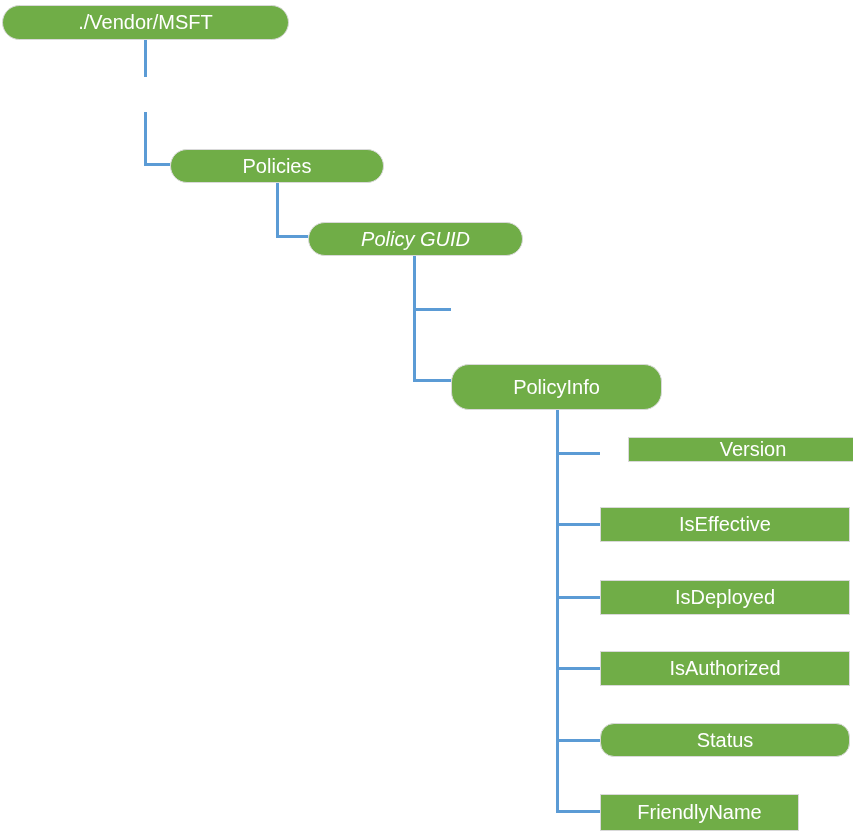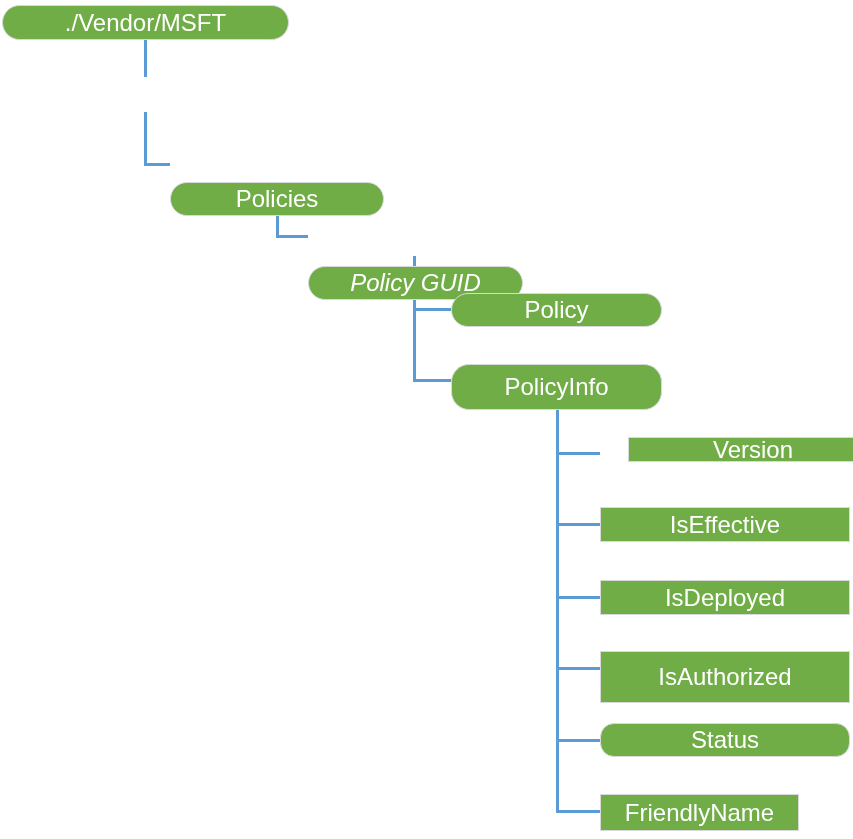--- a/index.html
+++ b/index.html
@@ -14,46 +14,46 @@
     height: 839px;
     background: #ffffff;
     overflow: hidden;
   }
   .node {
     position: absolute;
     box-sizing: border-box;
     background: var(--node-fill, #70ad47);
     border: 1.5px solid var(--node-border, #d9d9d9);
     color: var(--node-text, #ffffff);
-    font-size: 24px;
+    font-size: 20px;
     display: flex;
     align-items: center;
     justify-content: center;
     white-space: nowrap;
     text-align: center;
   }
   .pill { border-radius: 18px; }
   .rect { border-radius: 0; }
   .italic { font-style: italic; }
   .conn {
     position: absolute;
     background: var(--connector, #5b9bd5);
   }
 
   
   #n-vendor-msft        { left: 2px;   top: 5px;   width: 287px; height: 35px; }
   #n-application-control{ left: 2px;   top: 77px;  width: 287px; height: 35px; }
-  #n-policies           { left: 170px; top: 149px; width: 214px; height: 34px; margin-top: 33px; }
-  #n-policy-guid        { left: 308px; top: 222px; width: 215px; height: 34px; margin-top: 44px; }
+  #n-policies           { left: 170px; top: 149px; width: 214px; height: 34px; }
+  #n-policy-guid        { left: 308px; top: 222px; width: 215px; height: 34px; }
   #n-policy             { left: 451px; top: 293px; width: 211px; height: 34px; }
   #n-policy-info        { left: 451px; top: 364px; width: 211px; height: 46px; }
   #n-version            { left: 628px; top: 437px; width: 250px; height: 25px; }
   #n-is-effective       { left: 600px; top: 507px; width: 250px; height: 35px; }
   #n-is-deployed        { left: 600px; top: 580px; width: 250px; height: 35px; }
-  #n-is-authorized      { left: 600px; top: 651px; width: 250px; height: 52px; }
+  #n-is-authorized      { left: 600px; top: 651px; width: 250px; height: 35px; }
   #n-status             { left: 600px; top: 723px; width: 250px; height: 34px; border-radius: 14px; }
   #n-friendly-name      { left: 600px; top: 794px; width: 199px; height: 37px; }
 
   
   #c-v1  { left: 144px; top: 40px;  width: 3px;  height: 37px; }
   #c-v2  { left: 144px; top: 112px; width: 3px;  height: 54px; }
   #c-h2  { left: 144px; top: 163px; width: 26px; height: 3px;  }
   #c-v3  { left: 276px; top: 183px; width: 3px;  height: 55px; }
   #c-h3  { left: 276px; top: 235px; width: 32px; height: 3px;  }
   #c-v4  { left: 413px; top: 256px; width: 3px;  height: 126px;}
@@ -88,21 +88,20 @@
   <div class="conn" id="c-h5e"></div>
   <div class="conn" id="c-h5f"></div>
 
   <div class="node pill" id="n-vendor-msft">./Vendor/MSFT</div>
 
 
   <div class="node pill" id="n-policies">Policies</div>
 
   <div class="node pill italic" id="n-policy-guid">Policy GUID</div>
 
-  <div class="node pill" id="n-policy">Policy</div>
 
   <div class="node pill" id="n-policy-info">PolicyInfo</div>
 
   <div class="node rect" id="n-version">Version</div>
 
   <div class="node rect" id="n-is-effective">IsEffective</div>
 
   <div class="node rect" id="n-is-deployed">IsDeployed</div>
 
   <div class="node rect" id="n-is-authorized">IsAuthorized</div>

